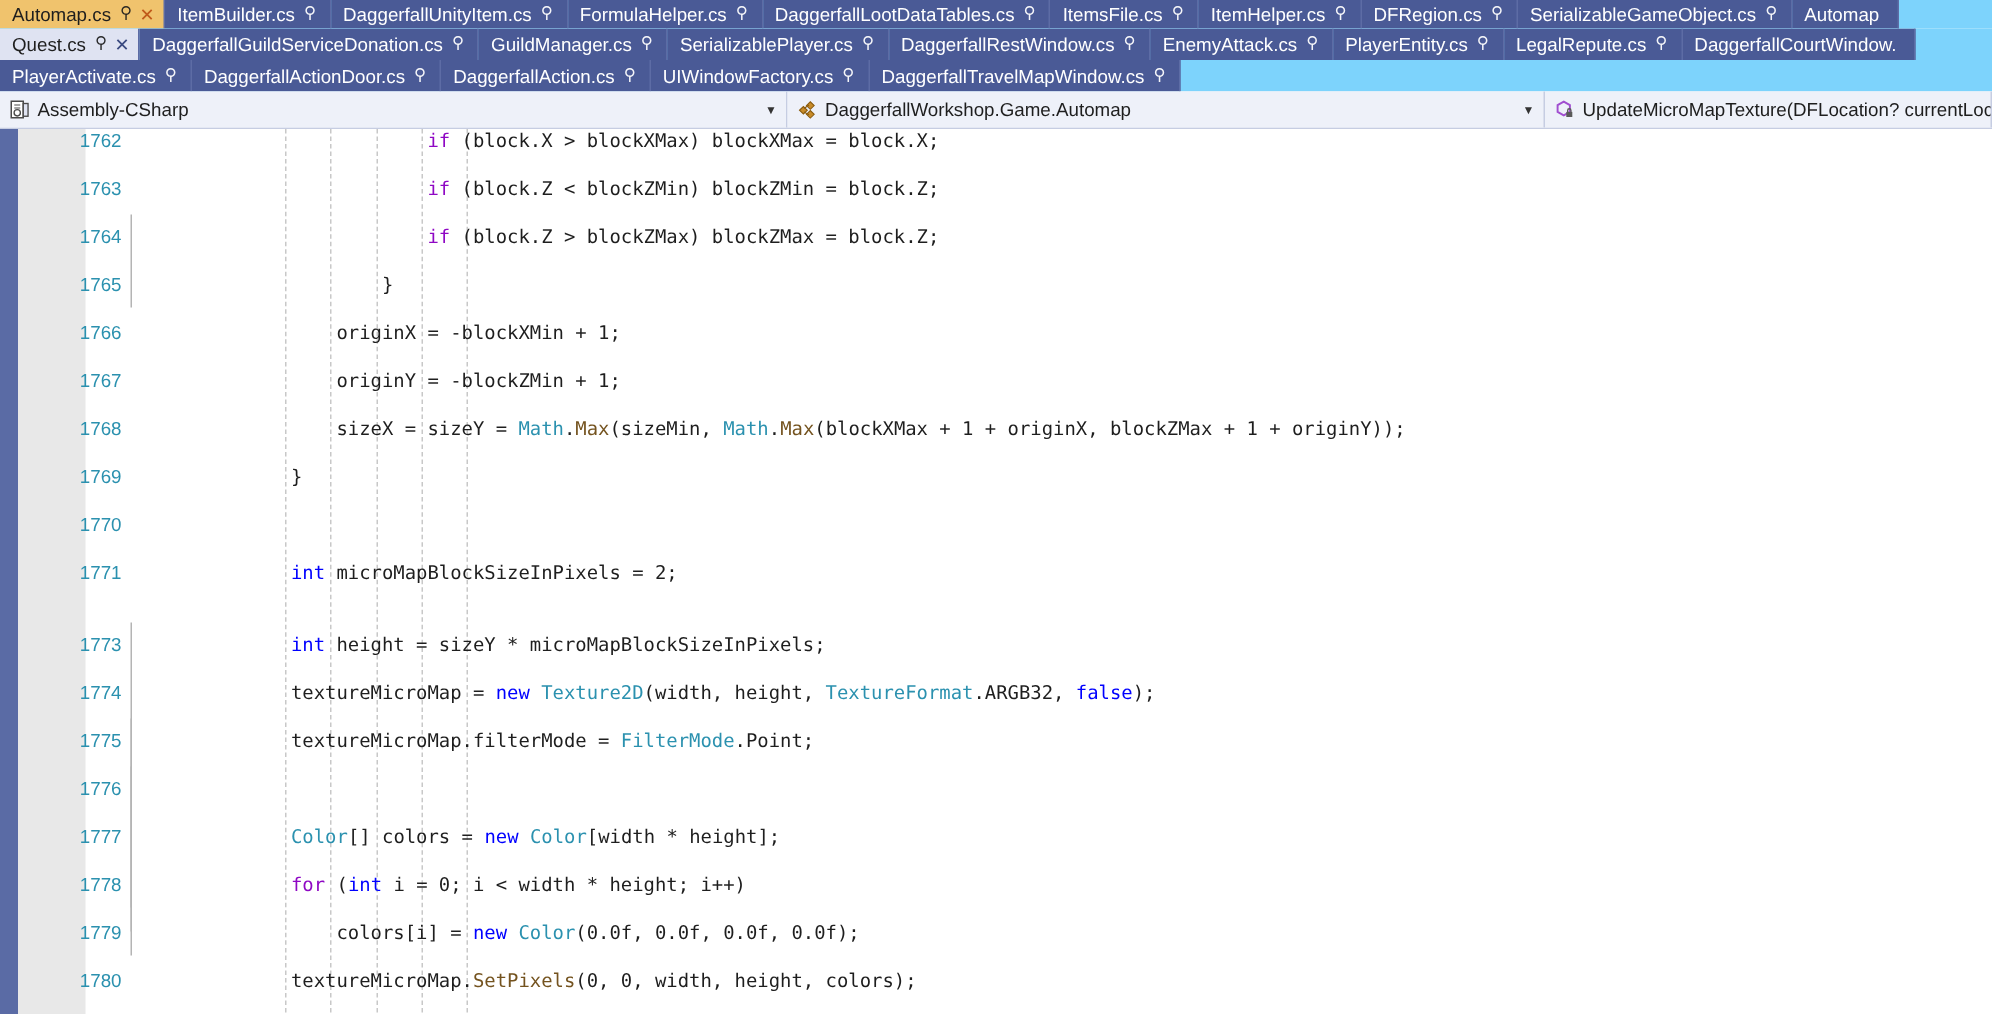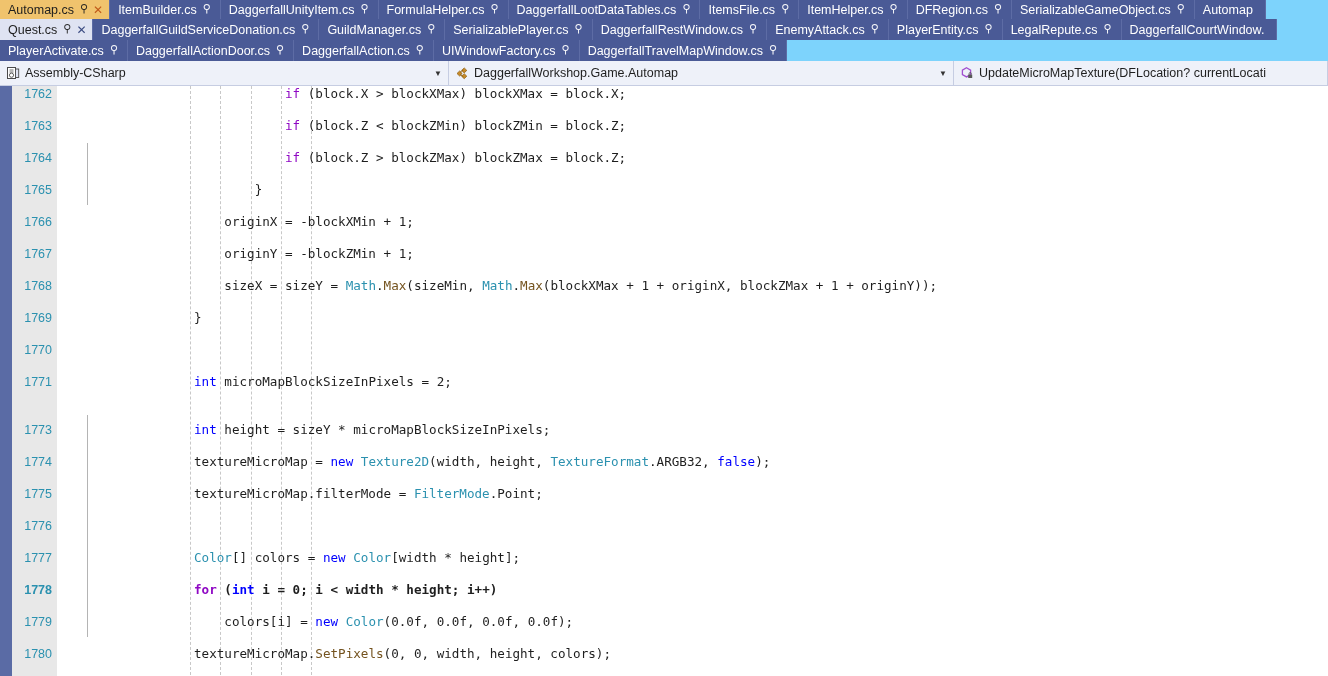--- a/index.html
+++ b/index.html
@@ -25,34 +25,34 @@
   .tab.active-lav .xbtn{color:#3a4a80;}
 
   
   .navbar{height:24px;display:flex;align-items:stretch;background:#eef1f9;
           border-bottom:1px solid #c6cde2;}
   .navcell{display:flex;align-items:center;gap:5px;background:#eef1f9;
            border-right:1px solid #c6cde2;padding:0 4px 0 6px;
            font-size:12.5px;color:#1e1e1e;overflow:hidden;white-space:nowrap;
            box-sizing:border-box;position:relative;}
   .navcell .caret{position:absolute;right:6px;font-size:8px;color:#333;}
-  .nav-proj{width:449px;}
+  .nav-proj{width:525px;}
   .nav-type{width:505px;}
   .nav-mem{flex:1;}
   .ico{width:14px;height:14px;flex:0 0 14px;display:inline-block;position:relative;}
 
   
   .editor{position:relative;height:594px;background:#ffffff;overflow:hidden;}
   .leftbar{position:absolute;left:0;top:0;width:12px;height:100%;background:#5a6ba5;}
   .gutterbg{position:absolute;left:12px;top:0;width:45px;height:100%;background:#e8e8e8;}
   .codearea{position:absolute;left:0;top:0;right:0;bottom:0;
             font-family:"DejaVu Sans Mono", monospace;font-size:12.6px;}
   .row{position:relative;height:16px;line-height:16px;white-space:pre;}
   .lno{position:absolute;left:12px;width:40px;text-align:right;color:#2b91af;
-       font-family:"Liberation Sans", sans-serif;font-size:12.5px;}
+       font-family:"Liberation Sans", sans-serif;font-size:12.5px;padding-left:29px;}
   .vline{position:absolute;left:87px;width:1px;background:#b4b4b4;}
   .code{position:absolute;left:103px;top:0;color:#1e1e1e;}
   .guides{position:absolute;left:0;top:0;right:0;bottom:0;pointer-events:none;}
   .guide{position:absolute;top:0;bottom:0;width:0;
          border-left:1px dashed #c8c8c8;}
 
   
   .kw{color:#0000ff;} .ty{color:#2b91af;} .mth{color:#74531f;}
   .ctl{color:#8f08c4;} .op{color:#1e1e1e;}
 </style>
@@ -221,21 +221,21 @@
       <div class="row" style="top: 80px;"><span class="lno">1767</span><span class="code"><span class="op">                originY = -blockZMin + 1;</span></span></div>
       <div class="row" style="top: 96px;"><span class="lno">1768</span><span class="code"><span class="op">                sizeX = sizeY = </span><span class="ty">Math</span><span class="op">.</span><span class="mth">Max</span><span class="op">(sizeMin, </span><span class="ty">Math</span><span class="op">.</span><span class="mth">Max</span><span class="op">(blockXMax + 1 + originX, blockZMax + 1 + originY));</span></span></div>
       <div class="row" style="top: 112px;"><span class="lno">1769</span><span class="code"><span class="op">            }</span></span></div>
       <div class="row" style="top: 128px;"><span class="lno">1770</span><span class="code"><span class="op"></span></span></div>
       <div class="row" style="top: 144px;"><span class="lno">1771</span><span class="code"><span class="op">            </span><span class="kw">int</span><span class="op"> microMapBlockSizeInPixels = 2;</span></span></div>
       <div class="row" style="top: 176px;"><span class="lno">1773</span><span class="code"><span class="op">            </span><span class="kw">int</span><span class="op"> height = sizeY * microMapBlockSizeInPixels;</span></span></div>
       <div class="row" style="top: 192px;"><span class="lno">1774</span><span class="code"><span class="op">            textureMicroMap = </span><span class="kw">new</span><span class="op"> </span><span class="ty">Texture2D</span><span class="op">(width, height, </span><span class="ty">TextureFormat</span><span class="op">.ARGB32, </span><span class="kw">false</span><span class="op">);</span></span></div>
       <div class="row" style="top: 208px;"><span class="lno">1775</span><span class="code"><span class="op">            textureMicroMap.filterMode = </span><span class="ty">FilterMode</span><span class="op">.Point;</span></span></div>
       <div class="row" style="top: 224px;"><span class="lno">1776</span><span class="code"><span class="op"></span></span></div>
       <div class="row" style="top: 240px;"><span class="lno">1777</span><span class="code"><span class="op">            </span><span class="ty">Color</span><span class="op">[] colors = </span><span class="kw">new</span><span class="op"> </span><span class="ty">Color</span><span class="op">[width * height];</span></span></div>
-      <div class="row" style="top: 256px; font-weight: bold;"><span class="lno">1778</span><span class="code"><span class="op">            </span><span class="ctl">for</span><span class="op"> (</span><span class="kw">int</span><span class="op"> i = 0; i &lt; width * height; i++)</span></span></div>
+      <div class="row" style="top: 256px;"><span class="lno">1778</span><span class="code"><span class="op">            </span><span class="ctl">for</span><span class="op"> (</span><span class="kw">int</span><span class="op"> i = 0; i &lt; width * height; i++)</span></span></div>
       <div class="row" style="top: 272px;"><span class="lno">1779</span><span class="code"><span class="op">                colors[i] = </span><span class="kw">new</span><span class="op"> </span><span class="ty">Color</span><span class="op">(0.0f, 0.0f, 0.0f, 0.0f);</span></span></div>
       <div class="row" style="top: 288px;"><span class="lno">1780</span><span class="code"><span class="op">            textureMicroMap.</span><span class="mth">SetPixels</span><span class="op">(0, 0, width, height, colors);</span></span></div>
     </div>
 <div class="vline" style="top: 57px; height: 62px;"></div>
     <div class="vline" style="top: 329px; height: 222px;"></div>
     <div class="vline" style="top: 393px; height: 142px;"></div>
     <div class="vline" style="top: 425px; height: 94px;"></div>
   </div>
 
 </body></html>

